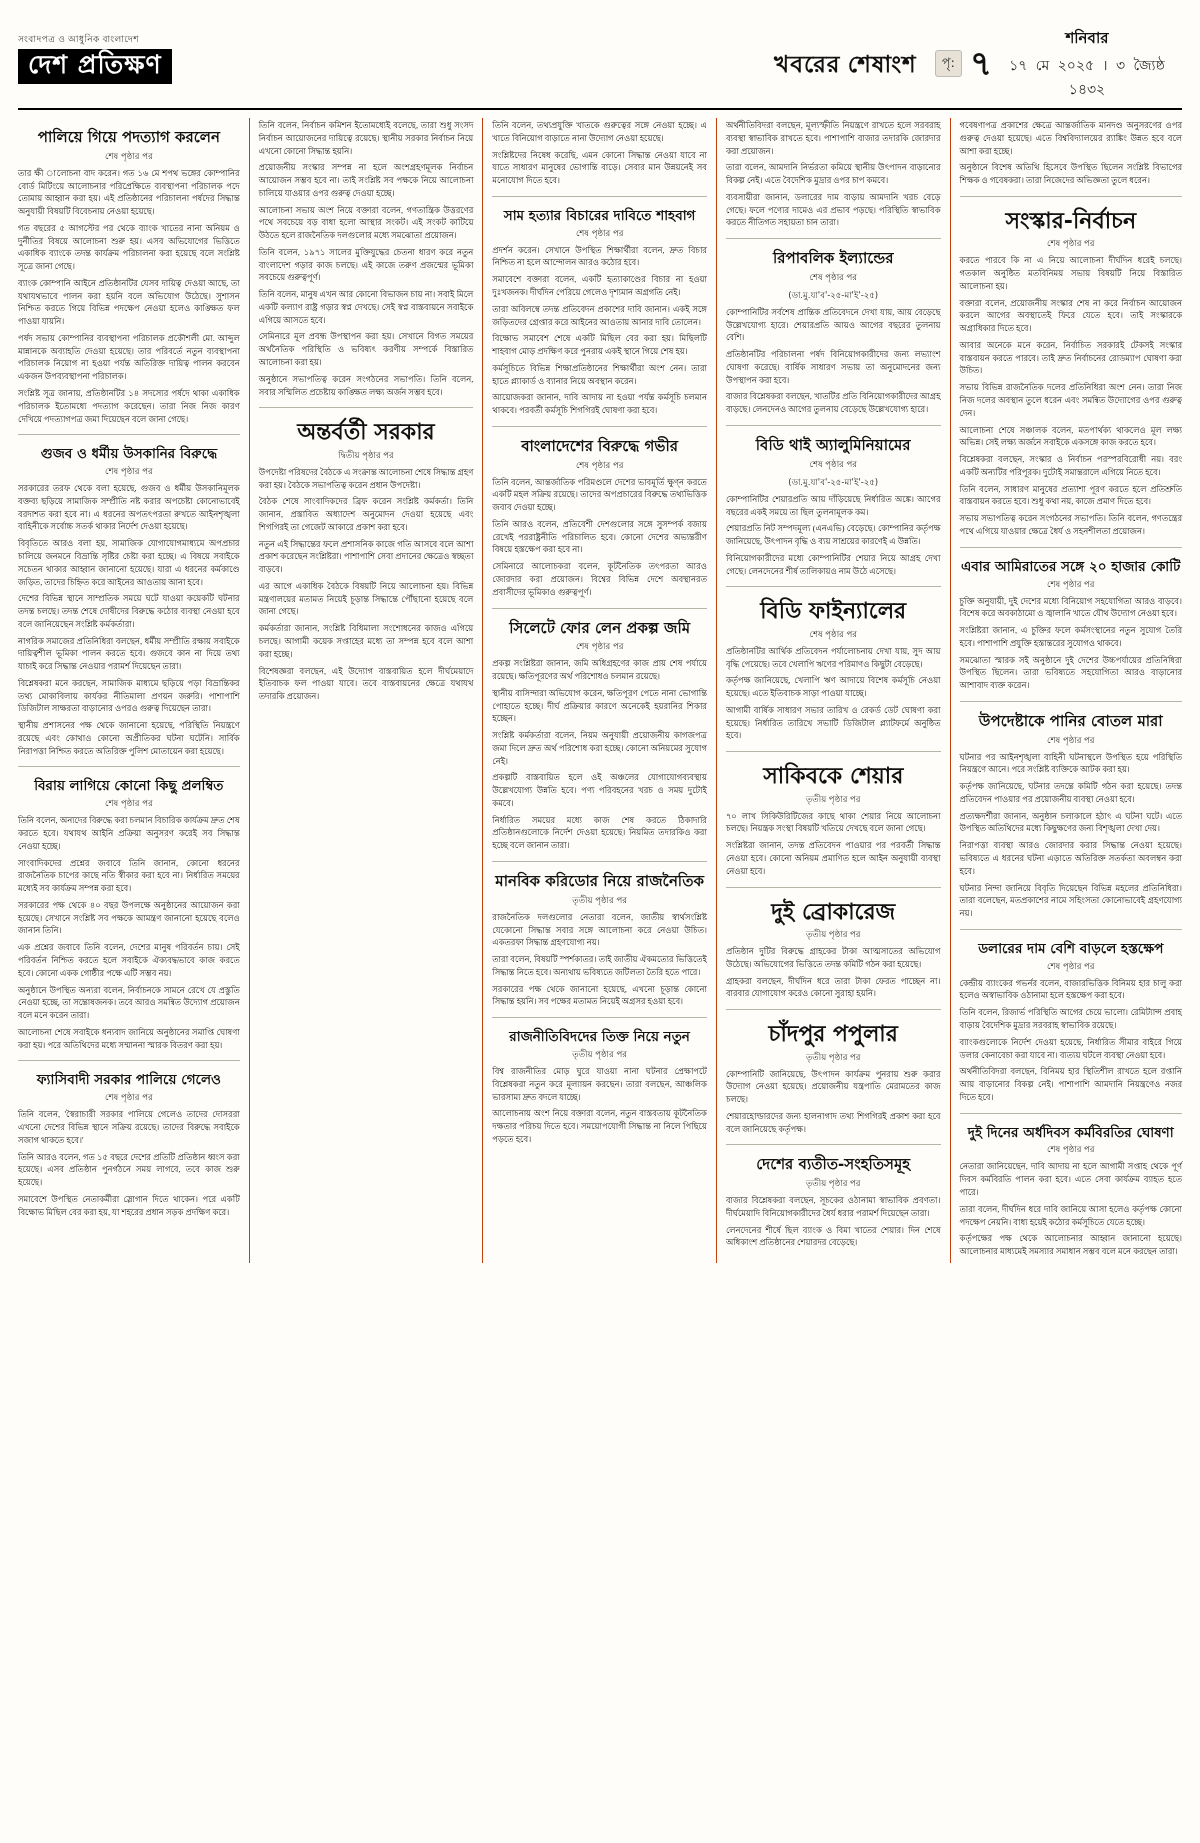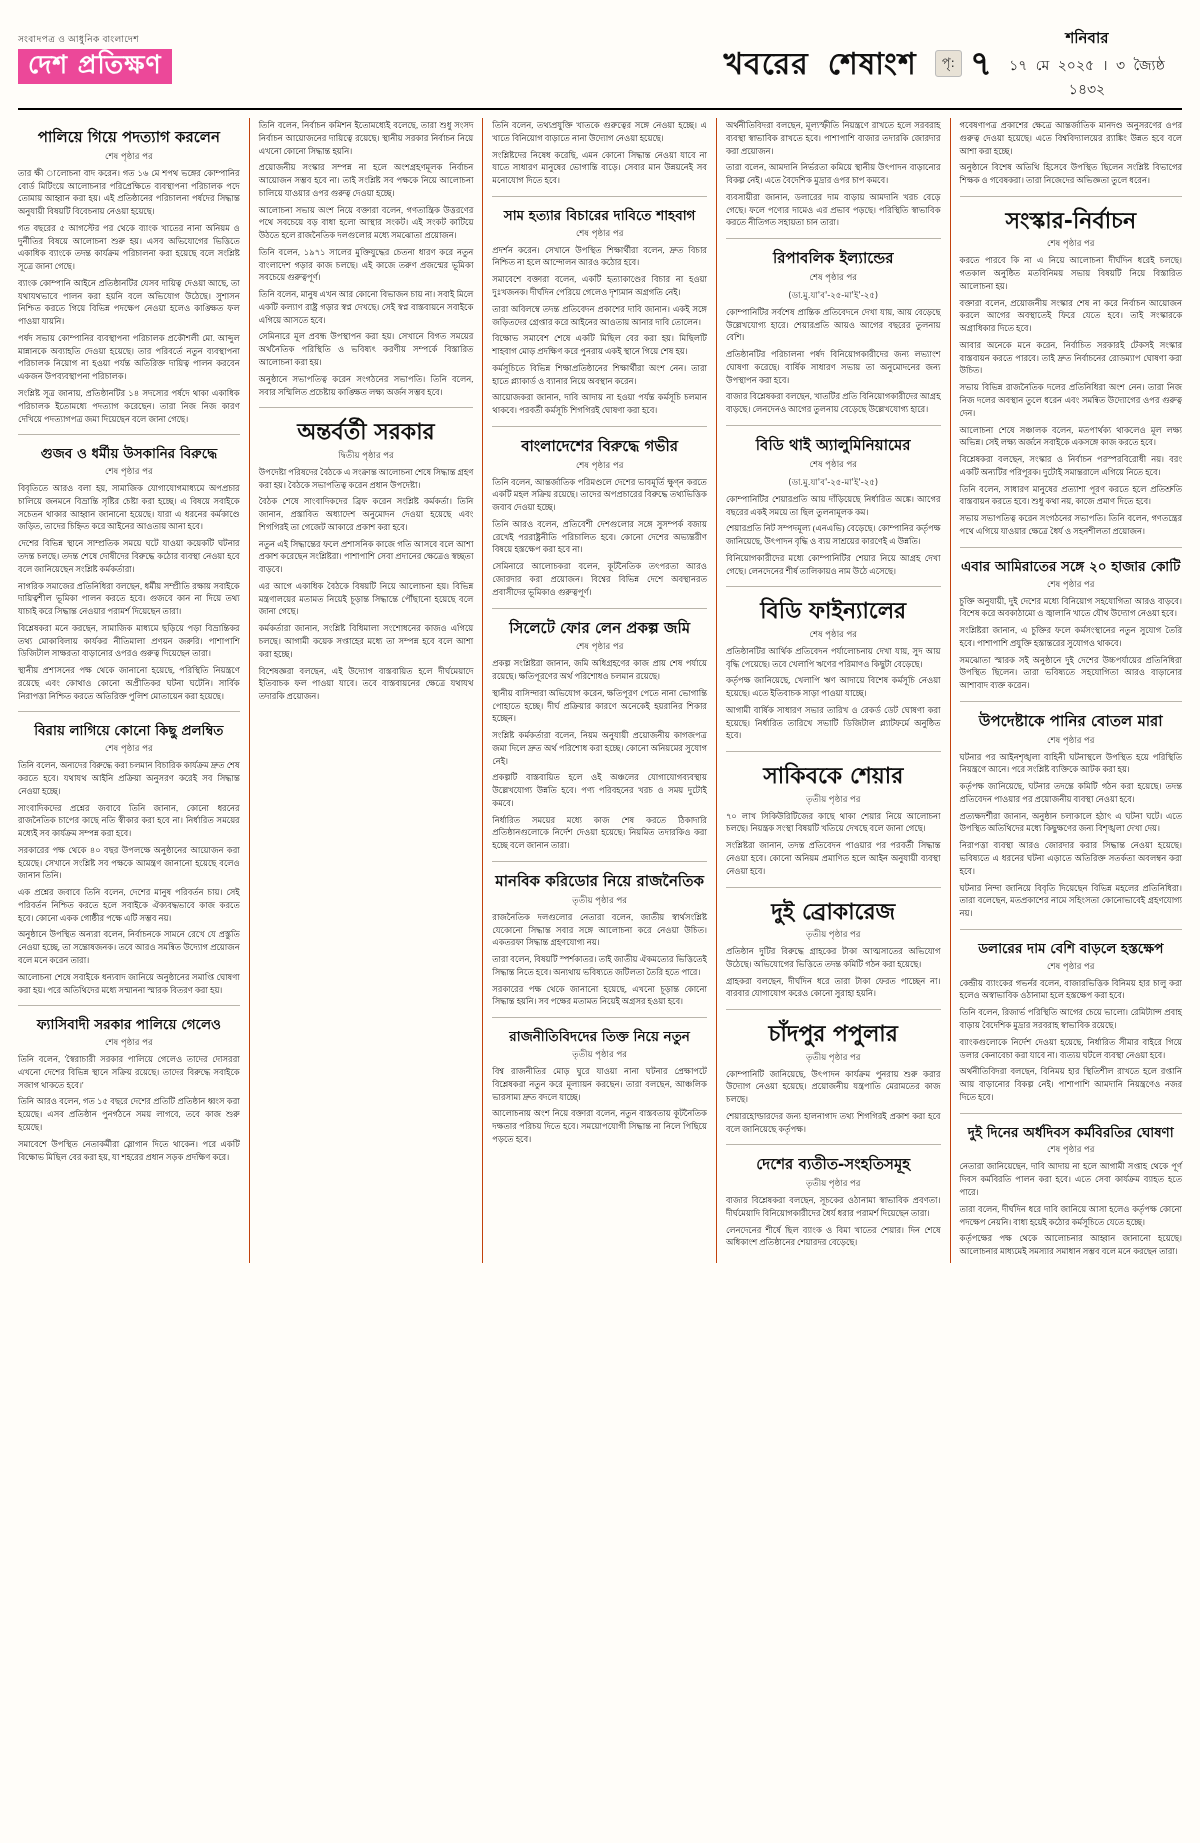--- a/index.html
+++ b/index.html
@@ -26,39 +26,39 @@
   }
   .logo-box{width:250px;}
   .logo-top{
     font-size:9px;
     letter-spacing:.5px;
     color:#444;
     margin-bottom:2px;
   }
   .logo-main{
     display:inline-block;
-    background:#ec4899;
+    background:#000000;
     color:#fff;
     font-family:"DejaVu Sans", sans-serif;
     font-weight:bold;
     font-size:25px;
     padding:3px 10px 5px 10px;
     letter-spacing:1px;
     line-height:1.05;
   }
   .center-head{
     flex:1;
     text-align:right;
     padding-right:18px;
     padding-top:14px;
   }
   .center-head .section-title{
-    font-family:Liberation Mono, monospace;
+    font-family:Liberation Sans, sans-serif;
     font-weight:bold;
-    font-size:30px;
+    font-size:23px;
     letter-spacing:1px;
   }
   .pageno-wrap{
     display:flex;
     align-items:center;
     gap:8px;
     padding-top:10px;
   }
   .pageno-badge{
     font-family:"DejaVu Sans", sans-serif;
@@ -163,20 +163,21 @@
           <p class="body">তার ক্ষী ালোচনা বাদ করেন। গত ১৬ মে শপথ ভঙ্গের কোম্পানির বোর্ড মিটিংয়ে আলোচনার পরিপ্রেক্ষিতে ব্যবস্থাপনা পরিচালক পদে তোমায় আহ্বান করা হয়। এই প্রতিষ্ঠানের পরিচালনা পর্ষদের সিদ্ধান্ত অনুযায়ী বিষয়টি বিবেচনায় নেওয়া হয়েছে।</p>
           <p class="body">গত বছরের ৫ আগস্টের পর থেকে ব্যাংক খাতের নানা অনিয়ম ও দুর্নীতির বিষয়ে আলোচনা শুরু হয়। এসব অভিযোগের ভিত্তিতে একাধিক ব্যাংকে তদন্ত কার্যক্রম পরিচালনা করা হয়েছে বলে সংশ্লিষ্ট সূত্রে জানা গেছে।</p>
           <p class="body">ব্যাংক কোম্পানি আইনে প্রতিষ্ঠানটির যেসব দায়িত্ব দেওয়া আছে, তা যথাযথভাবে পালন করা হয়নি বলে অভিযোগ উঠেছে। সুশাসন নিশ্চিত করতে গিয়ে বিভিন্ন পদক্ষেপ নেওয়া হলেও কাঙ্ক্ষিত ফল পাওয়া যায়নি।</p>
           <p class="body">পর্ষদ সভায় কোম্পানির ব্যবস্থাপনা পরিচালক প্রকৌশলী মো. আব্দুল মান্নানকে অব্যাহতি দেওয়া হয়েছে। তার পরিবর্তে নতুন ব্যবস্থাপনা পরিচালক নিয়োগ না হওয়া পর্যন্ত অতিরিক্ত দায়িত্ব পালন করবেন একজন উপব্যবস্থাপনা পরিচালক।</p>
           <p class="body">সংশ্লিষ্ট সূত্র জানায়, প্রতিষ্ঠানটির ১৪ সদস্যের পর্ষদে থাকা একাধিক পরিচালক ইতোমধ্যে পদত্যাগ করেছেন। তারা নিজ নিজ কারণ দেখিয়ে পদত্যাগপত্র জমা দিয়েছেন বলে জানা গেছে।</p>
           <hr class="rule">
         </div>
         <div>
           <div class="headline h-sm">গুজব ও ধর্মীয় উসকানির বিরুদ্ধে</div>
           <div class="kicker">শেষ পৃষ্ঠার পর</div>
+          <p class="body">সরকারের তরফ থেকে বলা হয়েছে, গুজব ও ধর্মীয় উসকানিমূলক বক্তব্য ছড়িয়ে সামাজিক সম্প্রীতি নষ্ট করার অপচেষ্টা কোনোভাবেই বরদাশত করা হবে না। এ ধরনের অপতৎপরতা রুখতে আইনশৃঙ্খলা বাহিনীকে সর্বোচ্চ সতর্ক থাকার নির্দেশ দেওয়া হয়েছে।</p>
           <p class="body">বিবৃতিতে আরও বলা হয়, সামাজিক যোগাযোগমাধ্যমে অপপ্রচার চালিয়ে জনমনে বিভ্রান্তি সৃষ্টির চেষ্টা করা হচ্ছে। এ বিষয়ে সবাইকে সচেতন থাকার আহ্বান জানানো হয়েছে। যারা এ ধরনের কর্মকাণ্ডে জড়িত, তাদের চিহ্নিত করে আইনের আওতায় আনা হবে।</p>
           <p class="body">দেশের বিভিন্ন স্থানে সাম্প্রতিক সময়ে ঘটে যাওয়া কয়েকটি ঘটনার তদন্ত চলছে। তদন্ত শেষে দোষীদের বিরুদ্ধে কঠোর ব্যবস্থা নেওয়া হবে বলে জানিয়েছেন সংশ্লিষ্ট কর্মকর্তারা।</p>
           <p class="body">নাগরিক সমাজের প্রতিনিধিরা বলছেন, ধর্মীয় সম্প্রীতি রক্ষায় সবাইকে দায়িত্বশীল ভূমিকা পালন করতে হবে। গুজবে কান না দিয়ে তথ্য যাচাই করে সিদ্ধান্ত নেওয়ার পরামর্শ দিয়েছেন তারা।</p>
           <p class="body">বিশ্লেষকরা মনে করছেন, সামাজিক মাধ্যমে ছড়িয়ে পড়া বিভ্রান্তিকর তথ্য মোকাবিলায় কার্যকর নীতিমালা প্রণয়ন জরুরি। পাশাপাশি ডিজিটাল সাক্ষরতা বাড়ানোর ওপরও গুরুত্ব দিয়েছেন তারা।</p>
           <p class="body">স্থানীয় প্রশাসনের পক্ষ থেকে জানানো হয়েছে, পরিস্থিতি নিয়ন্ত্রণে রয়েছে এবং কোথাও কোনো অপ্রীতিকর ঘটনা ঘটেনি। সার্বিক নিরাপত্তা নিশ্চিত করতে অতিরিক্ত পুলিশ মোতায়েন করা হয়েছে।</p>
           <hr class="rule">
         </div>
         <div>
           <div class="headline h-sm">বিরায় লাগিয়ে কোনো কিছু প্রলম্বিত</div>
           <div class="kicker">শেষ পৃষ্ঠার পর</div>

